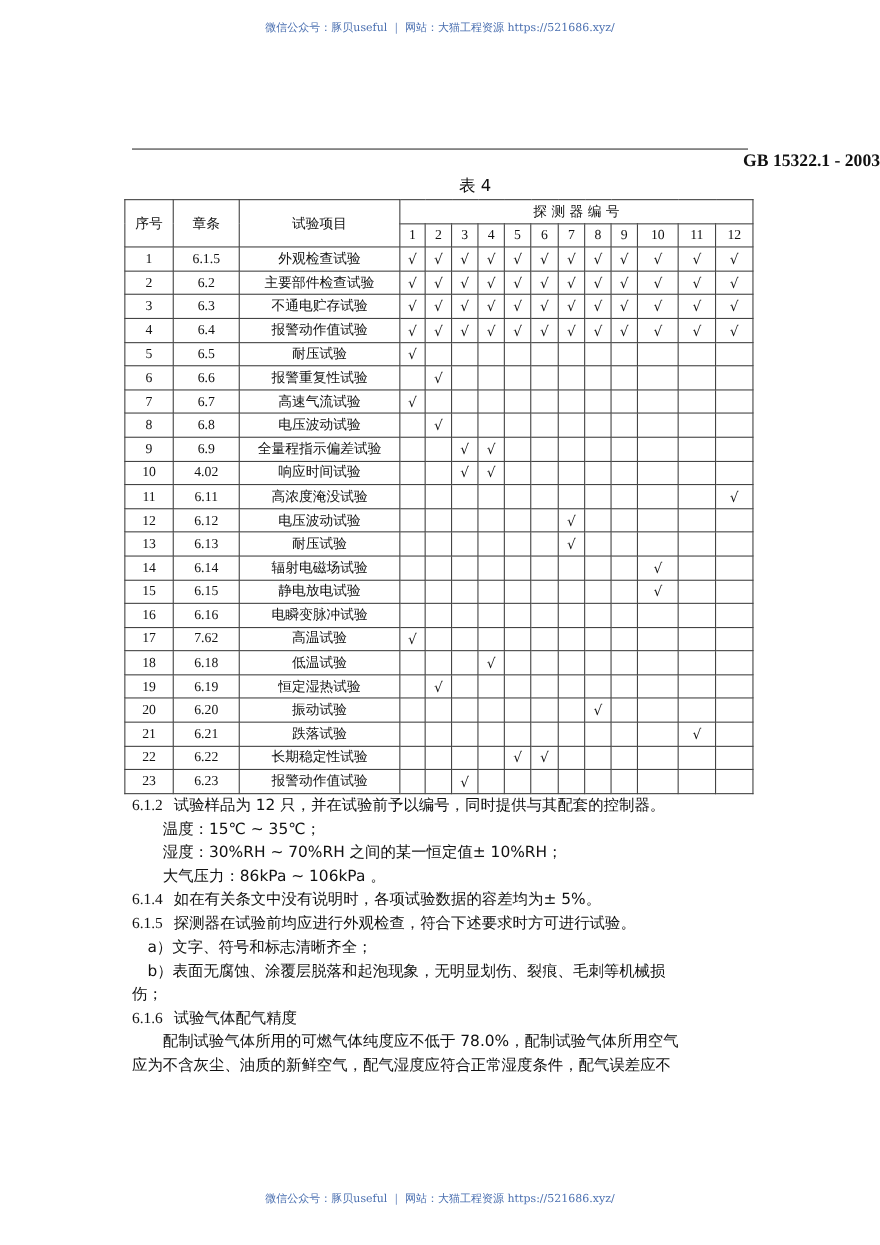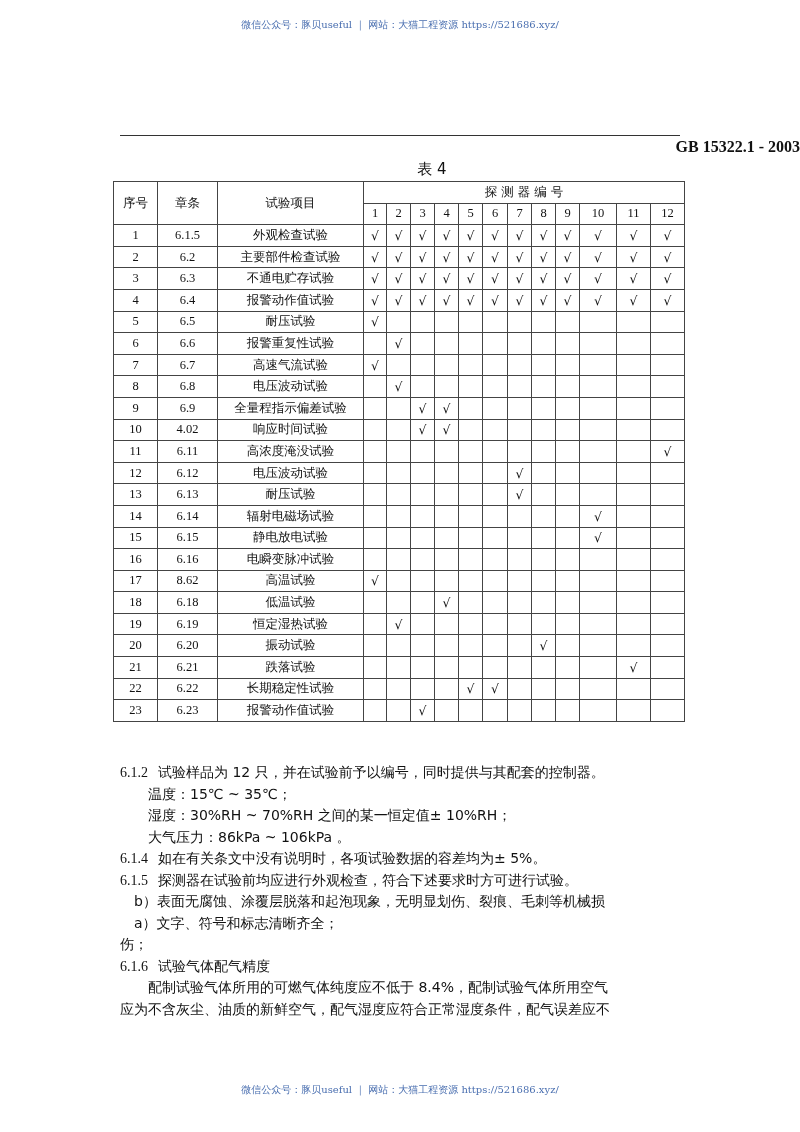--- a/index.html
+++ b/index.html
@@ -11,21 +11,21 @@
   .wm-bottom { top:1083px; }
   .doc-code { position:absolute; top:98px; left:0; width:800px; text-align:right;
               font-family:"Liberation Serif", serif; font-weight:bold; font-size:16px;margin-top:40px; }
   .hrule { position:absolute; top:135px; left:120px; width:560px; height:1px; background:#333; }
   .table-title { position:absolute; top:160px; left:0; width:800px; text-align:center; font-size:15px;margin-left:32px; }
   table.t4 { position:absolute; top:181px; left:113px; border-collapse:collapse; table-layout:fixed; }
   table.t4 td, table.t4 th { border:1px solid #444; padding:0; height:20.6px; text-align:center;
       font-size:12.5px; font-weight:normal; overflow:hidden; white-space:nowrap; }
   .num { font-family:"Liberation Serif", serif; font-size:13px; }
   .chk { font-family:"DejaVu Sans", sans-serif; font-size:12px; }
-  .body-text { position:absolute; left:120px; width:570px; font-size:14px; line-height:21.5px;margin-top:40px; }
+  .body-text { position:absolute; left:120px; width:570px; font-size:14px; line-height:21.5px; }
   .line { white-space:nowrap; }
   .clause { font-family:"Liberation Serif", serif; margin-right:10px; }
   .indent1 { padding-left:28px; }
   .indent2 { padding-left:14px; }
 </style>
 </head>
 <body>
 
 <div class="watermark wm-top">微信公众号：豚贝useful ｜ 网站：大猫工程资源 https://521686.xyz/</div>
 
@@ -342,21 +342,21 @@
         <td class="chk"></td>
         <td class="chk"></td>
         <td class="chk"></td>
         <td class="chk"></td>
         <td class="chk"></td>
         <td class="chk"></td>
         <td class="chk"></td>
       </tr>
       <tr>
         <td class="num">17</td>
-        <td class="num">8.62</td>
+        <td class="num">7.62</td>
         <td>高温试验</td>
         <td class="chk"><span>√</span></td>
         <td class="chk"></td>
         <td class="chk"></td>
         <td class="chk"></td>
         <td class="chk"></td>
         <td class="chk"></td>
         <td class="chk"></td>
         <td class="chk"></td>
         <td class="chk"></td>
@@ -469,21 +469,21 @@
     </tbody>
 </table>
 
 <div class="body-text" style="top:722px;" id="body-text">
     <div class="line"><span class="clause">6.1.2</span><span>试验样品为 12 只，并在试验前予以编号，同时提供与其配套的控制器。</span></div>
     <div class="line indent1"><span>温度：15℃ ~ 35℃；</span></div>
     <div class="line indent1"><span>湿度：30%RH ~ 70%RH 之间的某一恒定值± 10%RH；</span></div>
     <div class="line indent1"><span>大气压力：86kPa ~ 106kPa 。</span></div>
     <div class="line"><span class="clause">6.1.4</span><span>如在有关条文中没有说明时，各项试验数据的容差均为± 5%。</span></div>
     <div class="line"><span class="clause">6.1.5</span><span>探测器在试验前均应进行外观检查，符合下述要求时方可进行试验。</span></div>
+    <div class="line indent2"><span>a）文字、符号和标志清晰齐全；</span></div>
     <div class="line indent2"><span>b）表面无腐蚀、涂覆层脱落和起泡现象，无明显划伤、裂痕、毛刺等机械损</span></div>
-    <div class="line indent2"><span>a）文字、符号和标志清晰齐全；</span></div>
     <div class="line"><span>伤；</span></div>
     <div class="line"><span class="clause">6.1.6</span><span>试验气体配气精度</span></div>
-    <div class="line indent1"><span>配制试验气体所用的可燃气体纯度应不低于 8.4%，配制试验气体所用空气</span></div>
+    <div class="line indent1"><span>配制试验气体所用的可燃气体纯度应不低于 78.0%，配制试验气体所用空气</span></div>
     <div class="line"><span>应为不含灰尘、油质的新鲜空气，配气湿度应符合正常湿度条件，配气误差应不</span></div>
   </div>
 
 <div class="watermark wm-bottom">微信公众号：豚贝useful ｜ 网站：大猫工程资源 https://521686.xyz/</div>
 
 </body></html>

